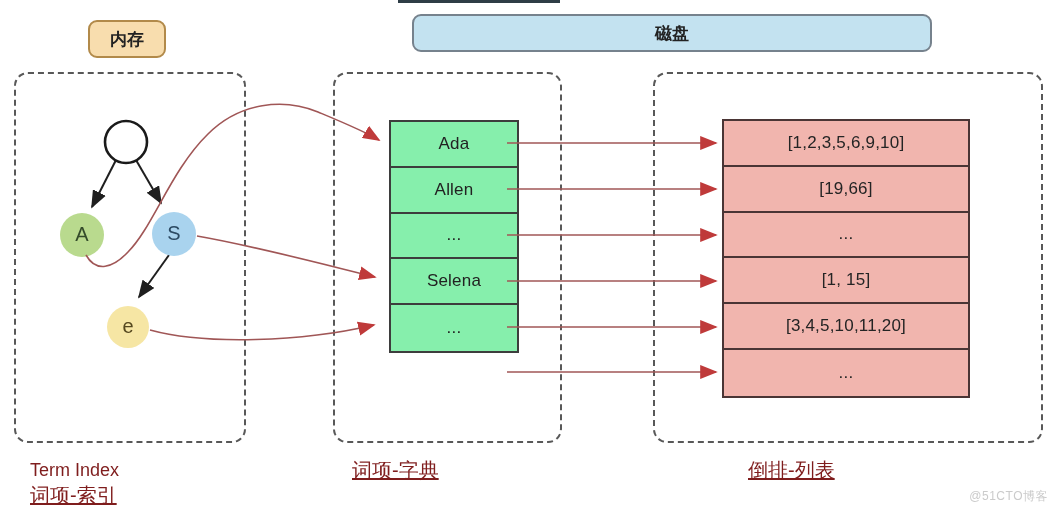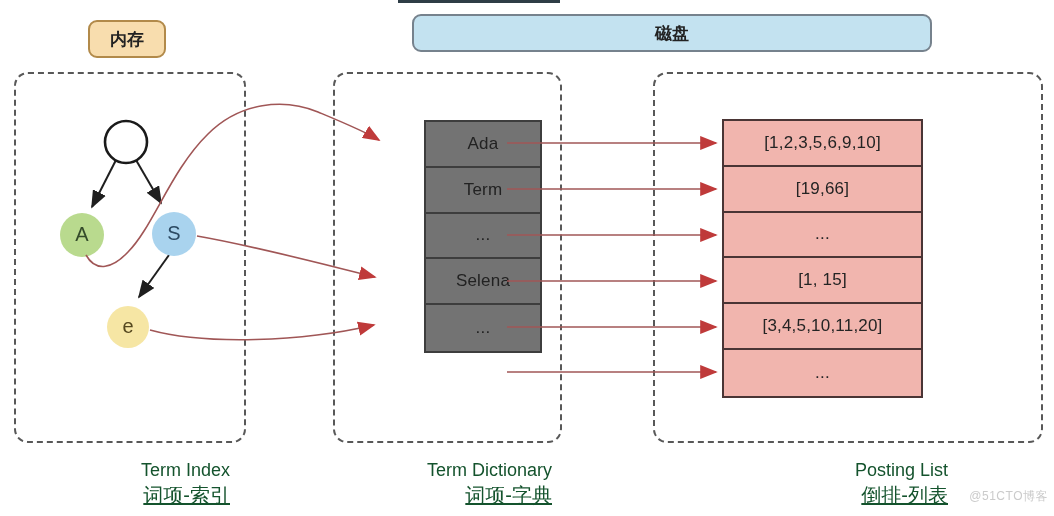--- a/index.html
+++ b/index.html
@@ -38,44 +38,44 @@
   .panel-mid{left:333px;top:72px;width:229px;height:371px;}
   .panel-right{left:653px;top:72px;width:390px;height:371px;}
 
   
   .stack{box-sizing:border-box;z-index:4;}
   .stack .cell{
     box-sizing:border-box;display:flex;align-items:center;justify-content:center;
     font-size:17px;color:#222;letter-spacing:.2px;
   }
   .dict{
-    left:389px;top:120px;width:118px;
-    border:2px solid #3d3d3d;background:#737373;margin-left:35px;
+    left:389px;top:120px;width:130px;
+    border:2px solid #3d3d3d;background:#86efac;
   }
   .dict .cell{height:45.8px;border-bottom:2px solid #3d3d3d;}
   .dict .cell:last-child{border-bottom:none;}
   .post{
-    left:722px;top:119px;width:201px;
+    left:722px;top:119px;width:248px;
     border:2px solid #4a3535;background:#f1b5ae;
   }
   .post .cell{height:45.8px;border-bottom:2px solid #4a3535;color:#242424;}
   .post .cell:last-child{border-bottom:none;}
 
   
   svg.overlay{left:0;top:0;z-index:6;pointer-events:none;}
 
   
   .node-letter{
     z-index:7;font-size:20px;font-weight:500;color:#37423a;
     transform:translate(-50%,-52%);pointer-events:none;
   }
 
   
   .caption{
-    text-align:right;line-height:25px;font-size:18px;color:#14532d;z-index:2;
+    text-align:left;line-height:25px;font-size:18px;color:#7f1d1d;z-index:2;
   }
   .caption .zh{font-size:20px;text-decoration:underline;}
   .cap-left{left:30px;top:458px;width:200px;}
   .cap-mid{left:352px;top:458px;width:200px;}
   .cap-right{left:748px;top:458px;width:200px;}
 
   .watermark{
     right:6px;top:488px;font-size:12px;color:#cbcbcb;z-index:2;letter-spacing:.5px;
   }
 </style>
@@ -90,21 +90,21 @@
 <div class="abs badge badge-disk">
   <span>磁盘</span>
 </div>
 
 <div class="abs panel panel-left"></div>
 <div class="abs panel panel-mid"></div>
 <div class="abs panel panel-right"></div>
 
 <div class="abs stack dict">
   <div class="cell">Ada</div>
-  <div class="cell">Term</div>
+  <div class="cell">Allen</div>
   <div class="cell">...</div>
   <div class="cell">Selena</div>
   <div class="cell">...</div>
 </div>
 
 <div class="abs stack post">
   <div class="cell">[1,2,3,5,6,9,10]</div>
   <div class="cell">[19,66]</div>
   <div class="cell">...</div>
   <div class="cell">[1, 15]</div>
@@ -152,21 +152,19 @@
 
 <span class="abs node-letter" style="left:82px;top:235px;color:#344b2a">A</span>
 <span class="abs node-letter" style="left:174px;top:234px;color:#2c4a63">S</span>
 <span class="abs node-letter" style="left:128px;top:327px;color:#55481f">e</span>
 
 <div class="abs caption cap-left">
   <div>Term Index</div>
   <div class="zh">词项-索引</div>
 </div>
 <div class="abs caption cap-mid">
-  <div>Term Dictionary</div>
   <div class="zh">词项-字典</div>
 </div>
 <div class="abs caption cap-right">
-  <div>Posting List</div>
   <div class="zh">倒排-列表</div>
 </div>
 
 <div class="abs watermark">@51CTO博客</div>
 
 </body></html>

